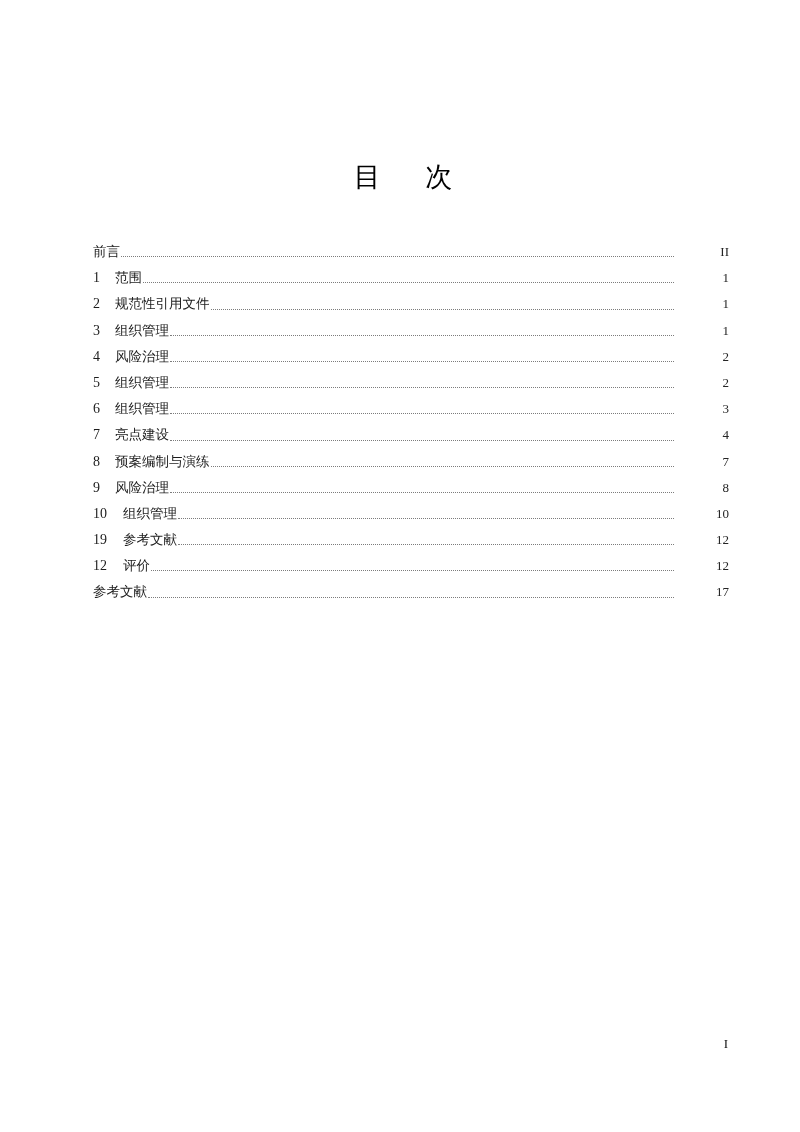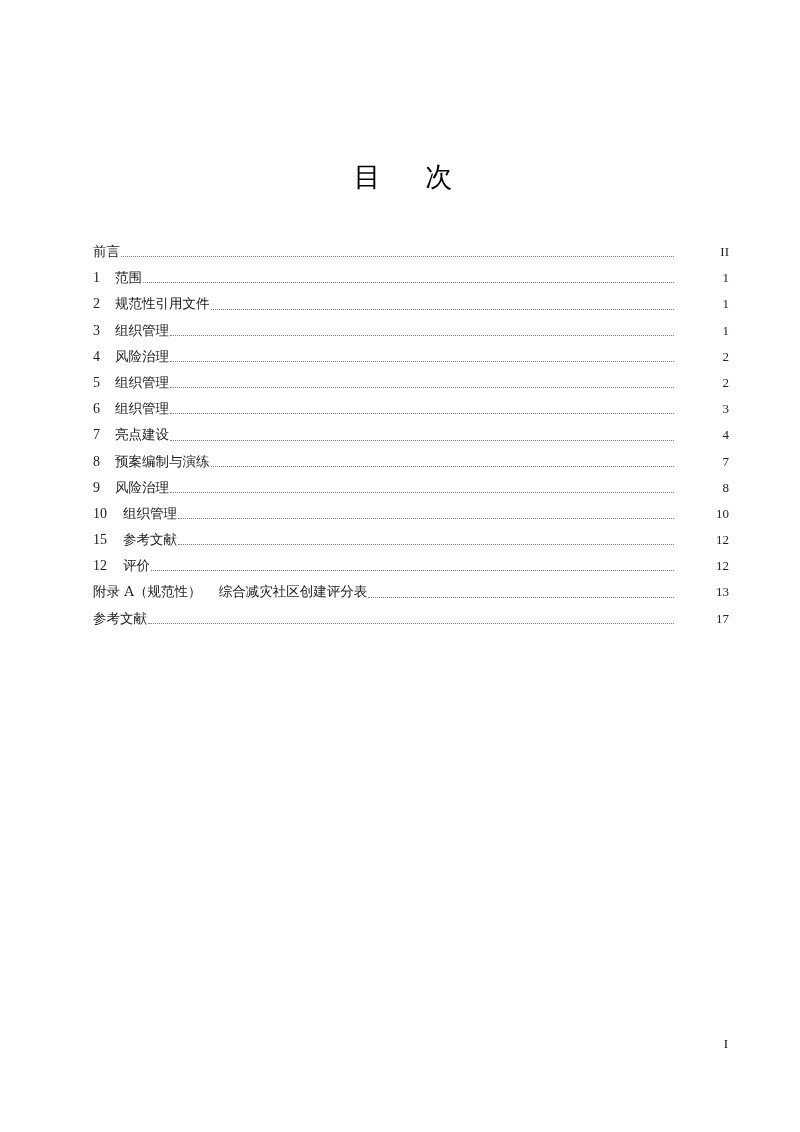--- a/index.html
+++ b/index.html
@@ -146,21 +146,20 @@
       <div class="toc-row"><span class="toc-num">1</span><span class="toc-label">范围</span><span class="toc-leader"></span><span class="toc-page">1</span></div>
       <div class="toc-row"><span class="toc-num">2</span><span class="toc-label">规范性引用文件</span><span class="toc-leader"></span><span class="toc-page">1</span></div>
       <div class="toc-row"><span class="toc-num">3</span><span class="toc-label">组织管理</span><span class="toc-leader"></span><span class="toc-page">1</span></div>
       <div class="toc-row"><span class="toc-num">4</span><span class="toc-label">风险治理</span><span class="toc-leader"></span><span class="toc-page">2</span></div>
       <div class="toc-row"><span class="toc-num">5</span><span class="toc-label">组织管理</span><span class="toc-leader"></span><span class="toc-page">2</span></div>
       <div class="toc-row"><span class="toc-num">6</span><span class="toc-label">组织管理</span><span class="toc-leader"></span><span class="toc-page">3</span></div>
       <div class="toc-row"><span class="toc-num">7</span><span class="toc-label">亮点建设</span><span class="toc-leader"></span><span class="toc-page">4</span></div>
       <div class="toc-row"><span class="toc-num">8</span><span class="toc-label">预案编制与演练</span><span class="toc-leader"></span><span class="toc-page">7</span></div>
       <div class="toc-row"><span class="toc-num">9</span><span class="toc-label">风险治理</span><span class="toc-leader"></span><span class="toc-page">8</span></div>
       <div class="toc-row wide"><span class="toc-num">10</span><span class="toc-label">组织管理</span><span class="toc-leader"></span><span class="toc-page">10</span></div>
-      <div class="toc-row wide"><span class="toc-num">15</span><span class="toc-label">参考文献</span><span class="toc-leader"></span><span class="toc-page">12</span></div>
+      <div class="toc-row wide"><span class="toc-num">19</span><span class="toc-label">参考文献</span><span class="toc-leader"></span><span class="toc-page">12</span></div>
       <div class="toc-row wide"><span class="toc-num">12</span><span class="toc-label">评价</span><span class="toc-leader"></span><span class="toc-page">12</span></div>
-      <div class="toc-row plain"><span class="toc-label">附录 A（规范性）    综合减灾社区创建评分表</span><span class="toc-leader"></span><span class="toc-page">13</span></div>
       <div class="toc-row plain"><span class="toc-label">参考文献</span><span class="toc-leader"></span><span class="toc-page">17</span></div>
     </div>
 
   <div class="doc-footer">I</div>
 
 </div>
 
 </body></html>

